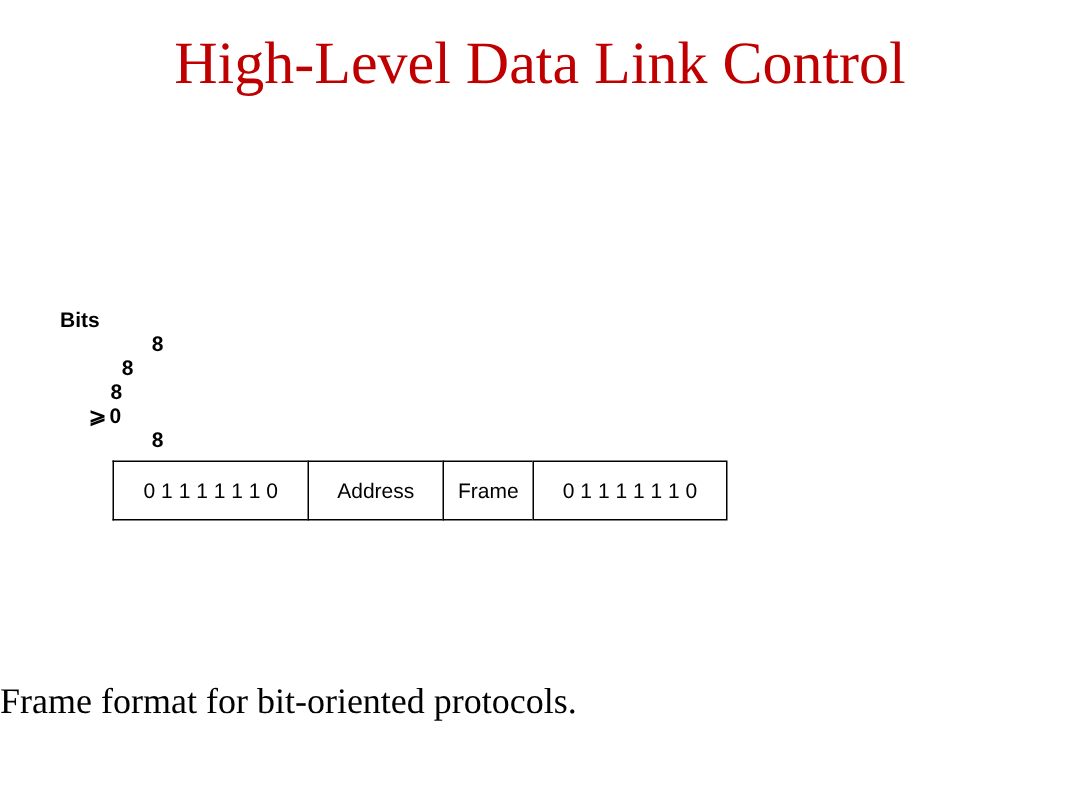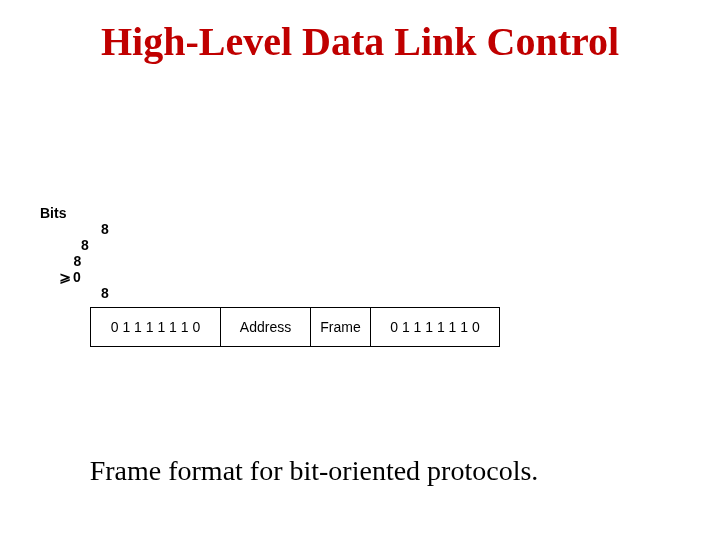--- a/index.html
+++ b/index.html
@@ -19,21 +19,21 @@
   }
   .title {
     position: absolute;
     top: 18px;
     left: 0;
     width: 720px;
     text-align: center;
     font-family: "Times New Roman", Times, serif;
     font-size: 40px;
     color: #c00000;
-    font-weight: 700;
+    font-weight: 400;
   }
   .diagram {
     position: absolute;
     top: 205px;
     left: 40px;
     width: 640px;
   }
   .bits-row {
     display: flex;
     align-items: baseline;
@@ -55,21 +55,21 @@
     align-items: center;
     justify-content: center;
     gap: 2px;
   }
   .ge-sym {
     display: inline-block;
     line-height: 1;
   }
   .frame-row {
     display: flex;
-    margin-left: 50px;
+    margin-left: 35px;
     font-size: 14px;
     font-weight: 400;
   }
   .cell {
     border: 1px solid #000;
     border-right: none;
     height: 40px;
     display: flex;
     align-items: center;
     justify-content: center;
@@ -77,23 +77,23 @@
     white-space: nowrap;
   }
   .cell:last-child {
     border-right: 1px solid #000;
   }
   .caption {
     position: absolute;
     top: 455px;
     left: 0;
     width: 628px;
-    text-align: center;
+    text-align: left;
     font-family: "Times New Roman", Times, serif;
-    font-size: 28px;
+    font-size: 24px;
     color: #000;
   }
 </style>
 </head>
 <body>
 
 <div class="slide">
 
   <div class="title">High-Level Data Link Control</div>
 

